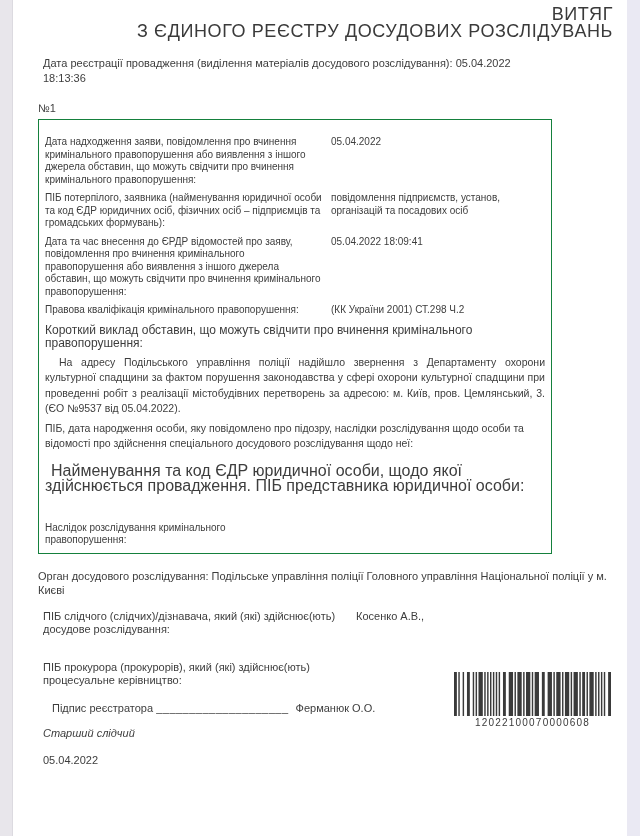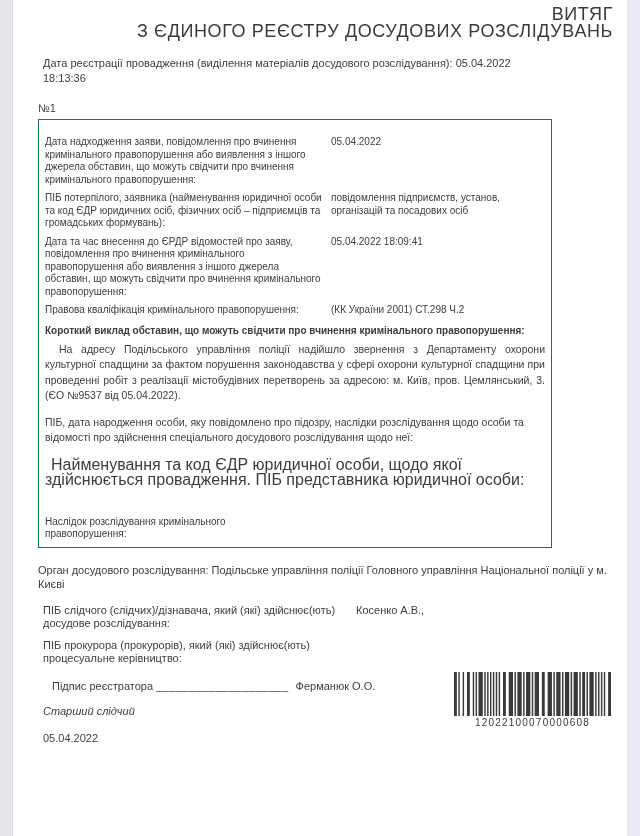--- a/index.html
+++ b/index.html
@@ -31,32 +31,32 @@
   .record-no { margin-top:16px; font-size:11px; line-height:13px; margin-left:0; }
   .box {
     margin-top:4px; width:514px; box-sizing:border-box;
     border:1px solid #15803d;
     padding:16px 6px 6px 6px;
     font-size:10px; line-height:12.5px;
   }
   .trow { display:flex; margin-bottom:6px; }
   .trow .lbl { width:280px; flex:0 0 280px; }
   .trow .val { margin-left:6px; flex:1; }
-  .box-heading { margin:7px 0 5px 0; font-size:10px; line-height:13px;font-weight:bold; }
+  .box-heading { margin:7px 0 5px 0; font-size:12px; line-height:13px; }
   .narrative { font-size:10.5px; line-height:15.5px; text-align:justify; text-indent:14px; margin:0; }
-  .suspect-heading { margin-top:11px; font-size:10.5px; line-height:15.5px; }
+  .suspect-heading { margin-top:4px; font-size:10.5px; line-height:15.5px; }
   .legal-heading { margin-top:11px; font-size:16px; line-height:15.5px; text-indent:6px; }
   .outcome { margin-top:28px; margin-bottom:0; }
   .outcome .lbl { width:210px; flex:0 0 210px; }
   .authority { margin-top:15px; font-size:11px; line-height:14px; max-width:575px; }
   .frow { display:flex; font-size:11px; line-height:13px; margin-left:5px; }
   .frow .flbl { width:313px; flex:0 0 313px; }
   .frow .fval { flex:1; }
   .inv-row { margin-top:13px; }
-  .pros-row { margin-top:9px; }
+  .pros-row { margin-top:25px; }
   .signature { margin-top:14px; margin-left:14px; font-size:11px; line-height:14px; }
   .signature .uline { letter-spacing:0.5px; }
   .signature .sname { margin-left:4px; }
   .signer-pos { margin-top:11px;font-style:italic; }
   .doc-date { margin-top:12px; }
   .barcode-block { position:absolute; left:441px; top:672px; width:157px; text-align:center; }
   .barcode-block svg { display:block; width:157px; height:44px; }
   .barcode-digits { font-size:10px; line-height:11px; letter-spacing:1.2px; color:#3a3a3a; margin-top:1px; white-space:nowrap; }
 </style>
 </head>

